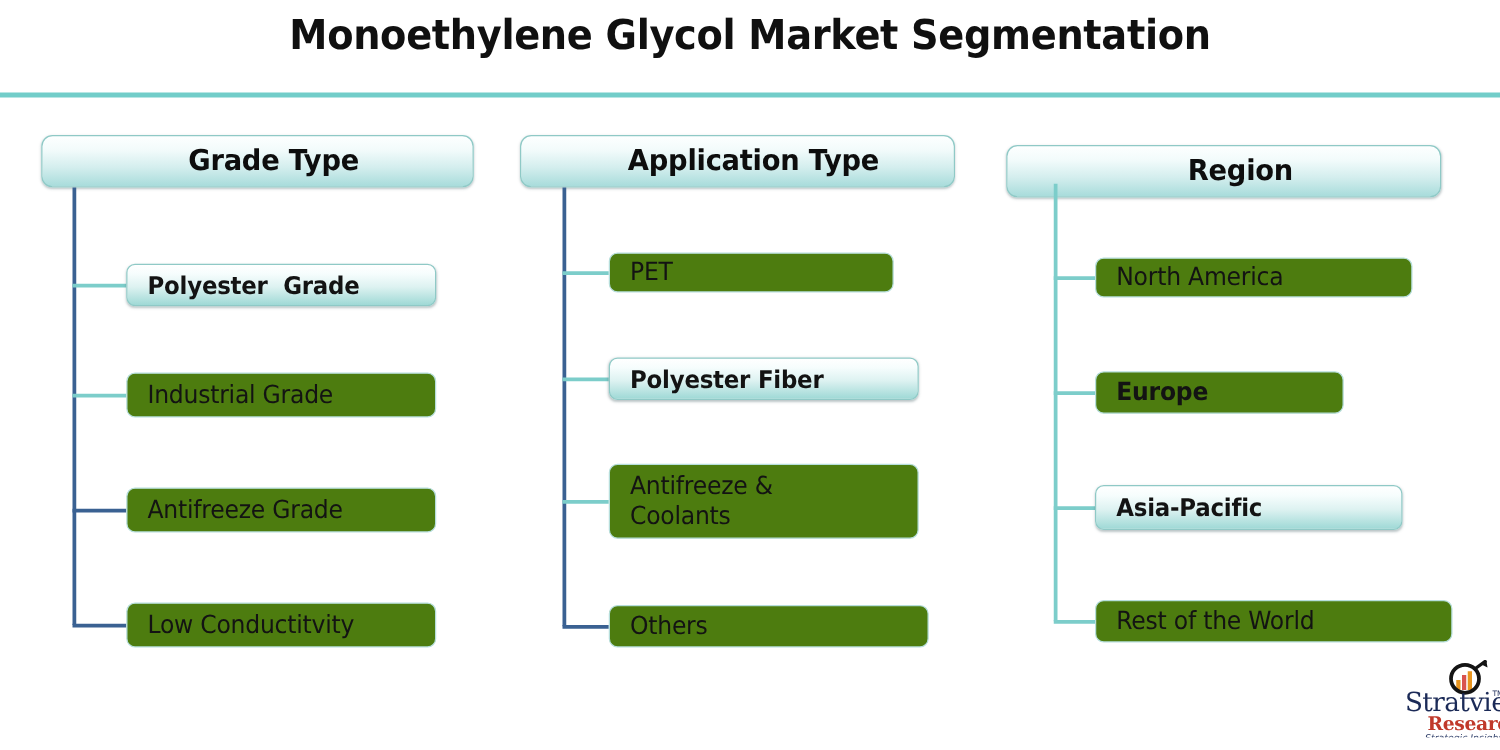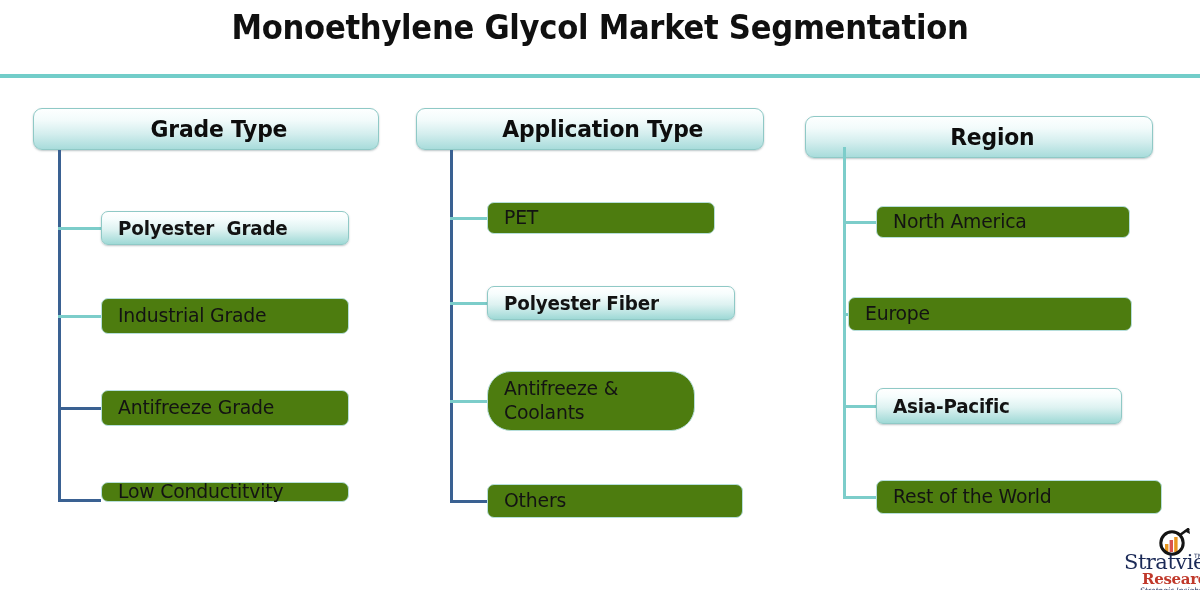--- a/index.html
+++ b/index.html
@@ -101,54 +101,54 @@
     </div>
     <div class="branch teal" style="left: 58px; top: 315px; width: 43px;"></div>
     <div class="leaf plain" style="left: 101px; top: 298px; width: 248px; height: 36px;">
       <span class="leaf-label">Industrial Grade</span>
     </div>
     <div class="branch navy" style="left: 58px; top: 407px; width: 43px;"></div>
     <div class="leaf plain" style="left: 101px; top: 390px; width: 248px; height: 36px;">
       <span class="leaf-label">Antifreeze Grade</span>
     </div>
     <div class="branch navy" style="left: 58px; top: 499px; width: 43px;"></div>
-    <div class="leaf plain" style="left: 101px; top: 482px; width: 248px; height: 20px;">
+    <div class="leaf plain" style="left: 101px; top: 482px; width: 248px; height: 36px;">
       <span class="leaf-label">Low Conductitvity</span>
     </div>
     <div class="col-header" style="left: 416px; top: 108px; width: 348px;">
       <span class="col-header-label">Application Type</span>
     </div>
     <div class="trunk navy" style="left: 450px; top: 150px; height: 351px;"></div>
     <div class="branch teal" style="left: 450px; top: 217px; width: 37px;"></div>
     <div class="leaf plain" style="left: 487px; top: 202px; width: 228px; height: 32px;">
       <span class="leaf-label">PET</span>
     </div>
     <div class="branch teal" style="left: 450px; top: 302px; width: 37px;"></div>
     <div class="leaf hl" style="left: 487px; top: 286px; width: 248px; height: 34px;">
       <span class="leaf-label">Polyester Fiber</span>
     </div>
     <div class="branch teal" style="left: 450px; top: 400px; width: 37px;"></div>
-    <div class="leaf plain two-line" style="left: 487px; top: 371px; width: 208px; height: 60px; border-radius: 24px;">
+    <div class="leaf plain two-line" style="left: 487px; top: 371px; width: 248px; height: 60px;">
       <span class="leaf-label">Antifreeze &amp;
 Coolants</span>
     </div>
     <div class="branch navy" style="left: 450px; top: 500px; width: 37px;"></div>
     <div class="leaf plain" style="left: 487px; top: 484px; width: 256px; height: 34px;">
       <span class="leaf-label">Others</span>
     </div>
     <div class="col-header" style="left: 805px; top: 105px; width: 348px; margin-top: 11px;">
       <span class="col-header-label">Region</span>
     </div>
     <div class="trunk teal" style="left: 843px; top: 147px; height: 350px;"></div>
     <div class="branch teal" style="left: 843px; top: 221px; width: 33px;"></div>
     <div class="leaf plain" style="left: 876px; top: 206px; width: 254px; height: 32px;">
       <span class="leaf-label">North America</span>
     </div>
     <div class="branch teal" style="left: 843px; top: 313px; width: 33px;"></div>
-    <div class="leaf plain" style="left: 848px; top: 297px; width: 284px; height: 34px;">
+    <div class="leaf plain" style="left: 876px; top: 297px; width: 199px; height: 34px; font-weight: bold;">
       <span class="leaf-label">Europe</span>
     </div>
     <div class="branch teal" style="left: 843px; top: 405px; width: 33px;"></div>
     <div class="leaf hl" style="left: 876px; top: 388px; width: 246px; height: 36px;">
       <span class="leaf-label">Asia-Pacific</span>
     </div>
     <div class="branch teal" style="left: 843px; top: 496px; width: 33px;"></div>
     <div class="leaf plain" style="left: 876px; top: 480px; width: 286px; height: 34px;">
       <span class="leaf-label">Rest of the World</span>
     </div>

